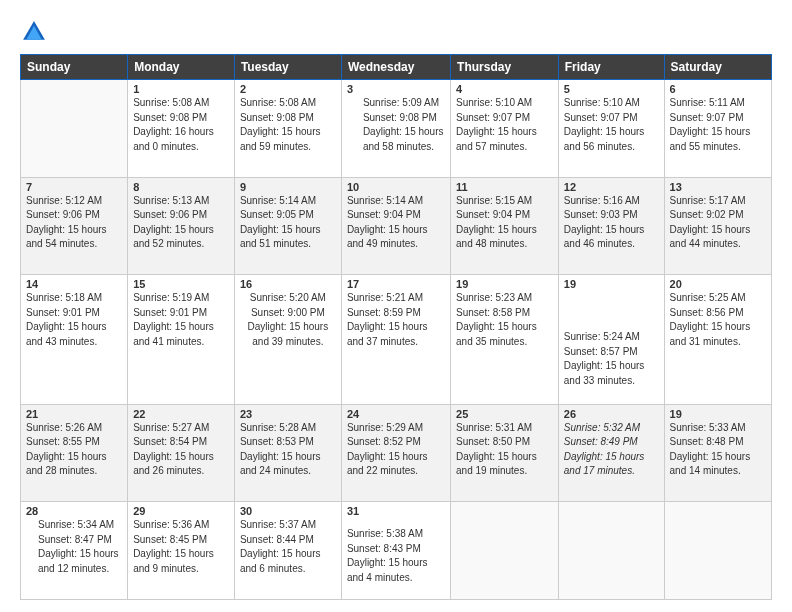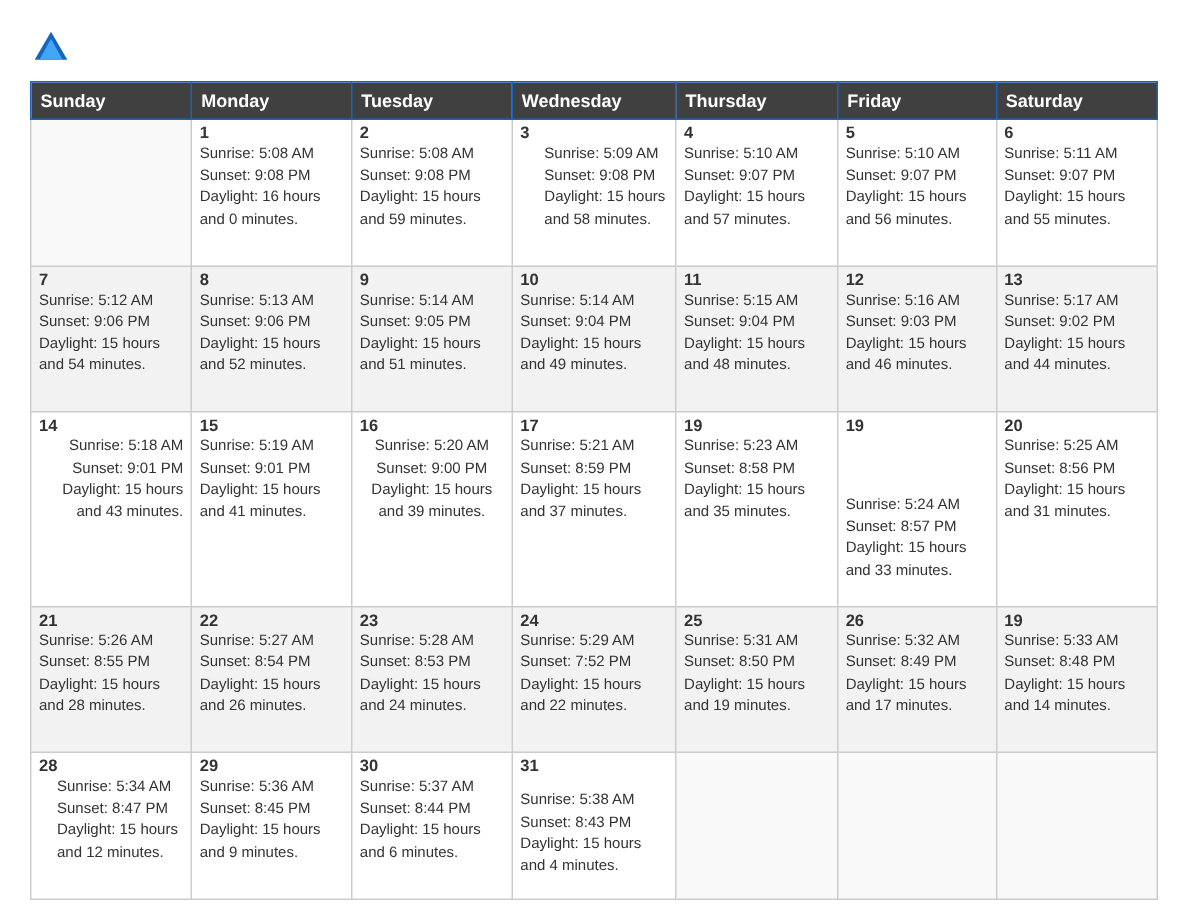--- a/index.html
+++ b/index.html
@@ -221,21 +221,21 @@
             <span class="day-num">13</span>
             <div class="day-info" style="white-space: pre-line;">Sunrise: 5:17 AM
 Sunset: 9:02 PM
 Daylight: 15 hours
 and 44 minutes.</div>
           </td>
         </tr>
         <tr>
           <td>
             <span class="day-num">14</span>
-            <div class="day-info" style="white-space: pre-line; text-align: right;">Sunrise: 5:18 AM
+            <div class="day-info" style="white-space: pre-line;">Sunrise: 5:18 AM
 Sunset: 9:01 PM
 Daylight: 15 hours
 and 43 minutes.</div>
           </td>
           <td>
             <span class="day-num">15</span>
             <div class="day-info" style="white-space: pre-line;">Sunrise: 5:19 AM
 Sunset: 9:01 PM
 Daylight: 15 hours
 and 41 minutes.</div>
@@ -294,34 +294,34 @@
           <td>
             <span class="day-num">23</span>
             <div class="day-info" style="white-space: pre-line;">Sunrise: 5:28 AM
 Sunset: 8:53 PM
 Daylight: 15 hours
 and 24 minutes.</div>
           </td>
           <td>
             <span class="day-num">24</span>
             <div class="day-info" style="white-space: pre-line;">Sunrise: 5:29 AM
-Sunset: 7:52 PM
+Sunset: 8:52 PM
 Daylight: 15 hours
 and 22 minutes.</div>
           </td>
           <td>
             <span class="day-num">25</span>
             <div class="day-info" style="white-space: pre-line;">Sunrise: 5:31 AM
 Sunset: 8:50 PM
 Daylight: 15 hours
 and 19 minutes.</div>
           </td>
           <td>
             <span class="day-num">26</span>
-            <div class="day-info" style="white-space: pre-line;">Sunrise: 5:32 AM
+            <div class="day-info" style="white-space: pre-line; font-style: italic;">Sunrise: 5:32 AM
 Sunset: 8:49 PM
 Daylight: 15 hours
 and 17 minutes.</div>
           </td>
           <td>
             <span class="day-num">19</span>
             <div class="day-info" style="white-space: pre-line;">Sunrise: 5:33 AM
 Sunset: 8:48 PM
 Daylight: 15 hours
 and 14 minutes.</div>

